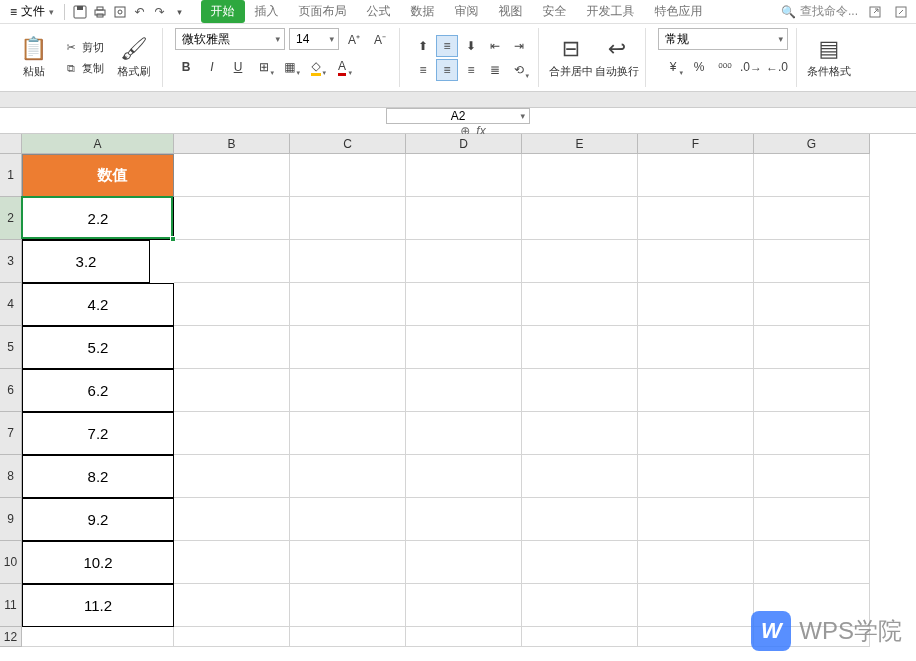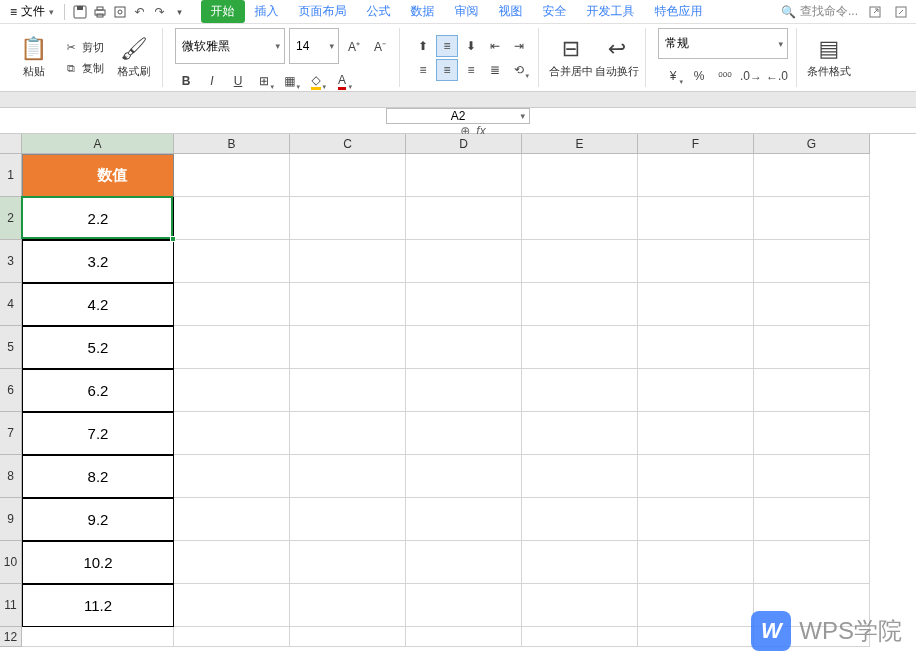--- a/index.html
+++ b/index.html
@@ -4,37 +4,37 @@
 <style>
 * { margin: 0; padding: 0; box-sizing: border-box; }
 body { font-family: "Microsoft YaHei", Arial, sans-serif; font-size: 12px; background: #fff; width: 916px; height: 661px; overflow: hidden; position: relative; }
 
 
 .menubar { height: 24px; background: #fff; display: flex; align-items: center; padding: 0 6px; border-bottom: 1px solid #e0e0e0; gap: 2px; }
 .menu-file { display: flex; align-items: center; gap: 4px; padding: 2px 4px; cursor: pointer; }
 .menu-sep { width: 1px; height: 16px; background: #ccc; margin: 0 4px; }
 .qat-icon { width: 18px; height: 18px; display: flex; align-items: center; justify-content: center; color: #555; cursor: pointer; }
 .tabs { display: flex; align-items: center; gap: 0; margin-left: 10px; }
-.tab { padding: 3px 10px; cursor: pointer; color: #3b82f6; font-size: 12px; }
+.tab { padding: 3px 10px; cursor: pointer; color: #737373; font-size: 12px; }
 .tab.active { background: #2ea83f; color: #fff; border-radius: 3px; }
 .menubar-right { margin-left: auto; display: flex; align-items: center; gap: 8px; color: #777; }
 .search-cmd { display: flex; align-items: center; gap: 4px; color: #888; }
 
 
 .ribbon { height: 68px; background: #fff; border-bottom: 1px solid #d0d0d0; display: flex; align-items: stretch; padding: 4px 6px; gap: 4px; }
 .ribbon-group { display: flex; align-items: center; gap: 6px; padding: 0 8px; border-right: 1px solid #e0e0e0; }
 .ribbon-group:last-child { border-right: none; }
 .big-btn { display: flex; flex-direction: column; align-items: center; justify-content: center; gap: 2px; padding: 2px 4px; cursor: pointer; width: 40px; }
 .big-btn .bi { font-size: 22px; color: #444; }
 .big-btn .lbl { font-size: 11px; color: #333; white-space: nowrap; }
 .small-btn-col { display: flex; flex-direction: column; gap: 4px; }
 .small-btn { display: flex; align-items: center; gap: 4px; padding: 1px 4px; cursor: pointer; font-size: 11px; color: #333; }
 .small-btn .si { width: 14px; text-align: center; color: #555; }
 .font-row { display: flex; align-items: center; gap: 4px; }
-.combo { border: 1px solid #bbb; background: #fff; height: 36px; display: flex; align-items: center; padding: 0 32px 0 6px; position: relative; font-size: 12px; }
+.combo { border: 1px solid #bbb; background: #fff; height: 22px; display: flex; align-items: center; padding: 0 32px 0 6px; position: relative; font-size: 12px; }
 .combo::after { content: "▾"; position: absolute; right: 4px; color: #666; font-size: 9px; }
 .font-name { width: 110px; }
 .font-size { width: 50px; }
 .icon-btn { width: 22px; height: 22px; display: flex; align-items: center; justify-content: center; cursor: pointer; color: #444; position: relative; }
 .icon-btn.dd::after { content: "▾"; font-size: 7px; position: absolute; right: 1px; bottom: 1px; color: #666; }
 .align-grid { display: grid; grid-template-columns: repeat(5, 22px); grid-template-rows: 22px 22px; gap: 2px; }
 .align-grid .icon-btn.sel { background: #d8e8f8; border: 1px solid #7ab0e0; }
 
 
 .spacer-row { height: 16px; background: #e8e8e8; border-bottom: 1px solid #ccc; }
@@ -270,21 +270,21 @@
       <div class="cell" style="left: 500px; top: 0px; width: 116px; height: 43px;"></div>
       <div class="cell" style="left: 616px; top: 0px; width: 116px; height: 43px;"></div>
       <div class="cell" style="left: 732px; top: 0px; width: 116px; height: 43px;"></div>
       <div class="cell" style="left: 0px; top: 43px; width: 152px; height: 43px; border: 1px solid rgb(0, 0, 0); background: rgb(255, 255, 255);">2.2</div>
       <div class="cell" style="left: 152px; top: 43px; width: 116px; height: 43px;"></div>
       <div class="cell" style="left: 268px; top: 43px; width: 116px; height: 43px;"></div>
       <div class="cell" style="left: 384px; top: 43px; width: 116px; height: 43px;"></div>
       <div class="cell" style="left: 500px; top: 43px; width: 116px; height: 43px;"></div>
       <div class="cell" style="left: 616px; top: 43px; width: 116px; height: 43px;"></div>
       <div class="cell" style="left: 732px; top: 43px; width: 116px; height: 43px;"></div>
-      <div class="cell" style="left: 0px; top: 86px; width: 152px; height: 43px; border: 1px solid rgb(0, 0, 0); background: rgb(255, 255, 255);">3.2</div>
+      <div class="cell" style="left: 0px; top: 86px; width: 128px; height: 43px; border: 1px solid rgb(0, 0, 0); background: rgb(255, 255, 255);">3.2</div>
       <div class="cell" style="left: 152px; top: 86px; width: 116px; height: 43px;"></div>
       <div class="cell" style="left: 268px; top: 86px; width: 116px; height: 43px;"></div>
       <div class="cell" style="left: 384px; top: 86px; width: 116px; height: 43px;"></div>
       <div class="cell" style="left: 500px; top: 86px; width: 116px; height: 43px;"></div>
       <div class="cell" style="left: 616px; top: 86px; width: 116px; height: 43px;"></div>
       <div class="cell" style="left: 732px; top: 86px; width: 116px; height: 43px;"></div>
       <div class="cell" style="left: 0px; top: 129px; width: 152px; height: 43px; border: 1px solid rgb(0, 0, 0); background: rgb(255, 255, 255);">4.2</div>
       <div class="cell" style="left: 152px; top: 129px; width: 116px; height: 43px;"></div>
       <div class="cell" style="left: 268px; top: 129px; width: 116px; height: 43px;"></div>
       <div class="cell" style="left: 384px; top: 129px; width: 116px; height: 43px;"></div>

